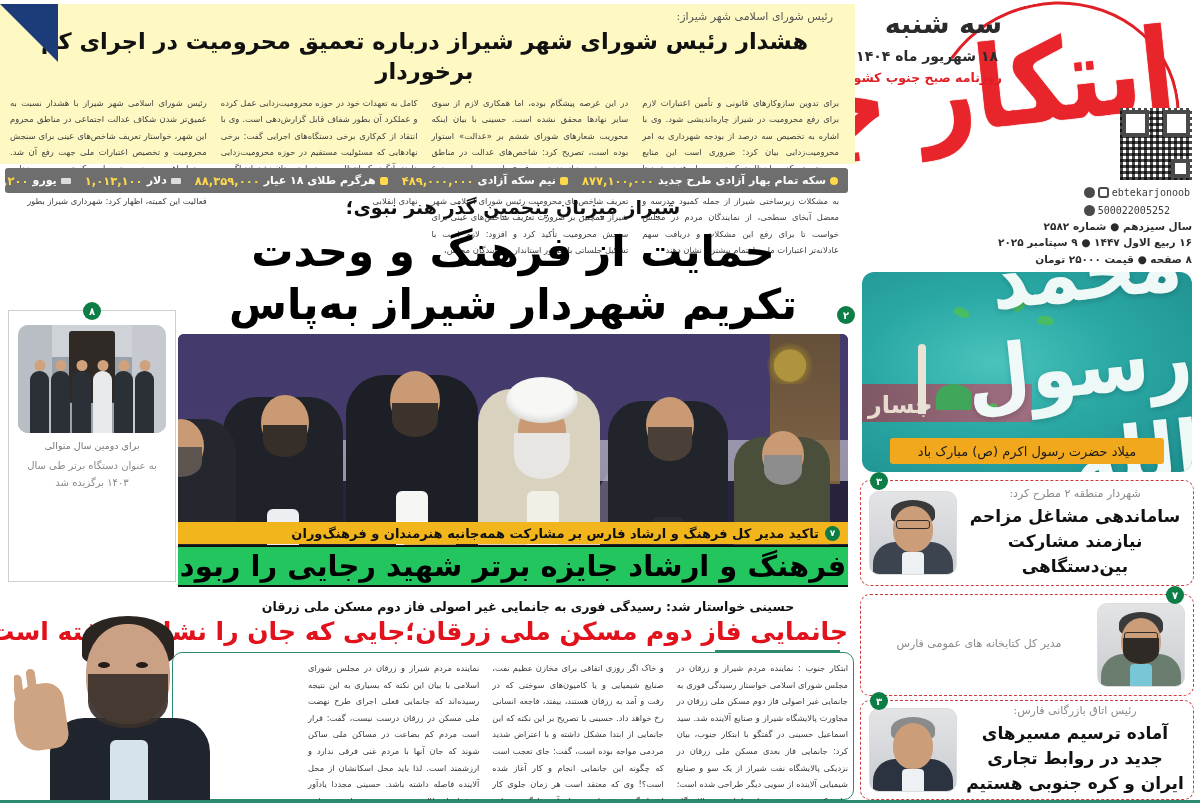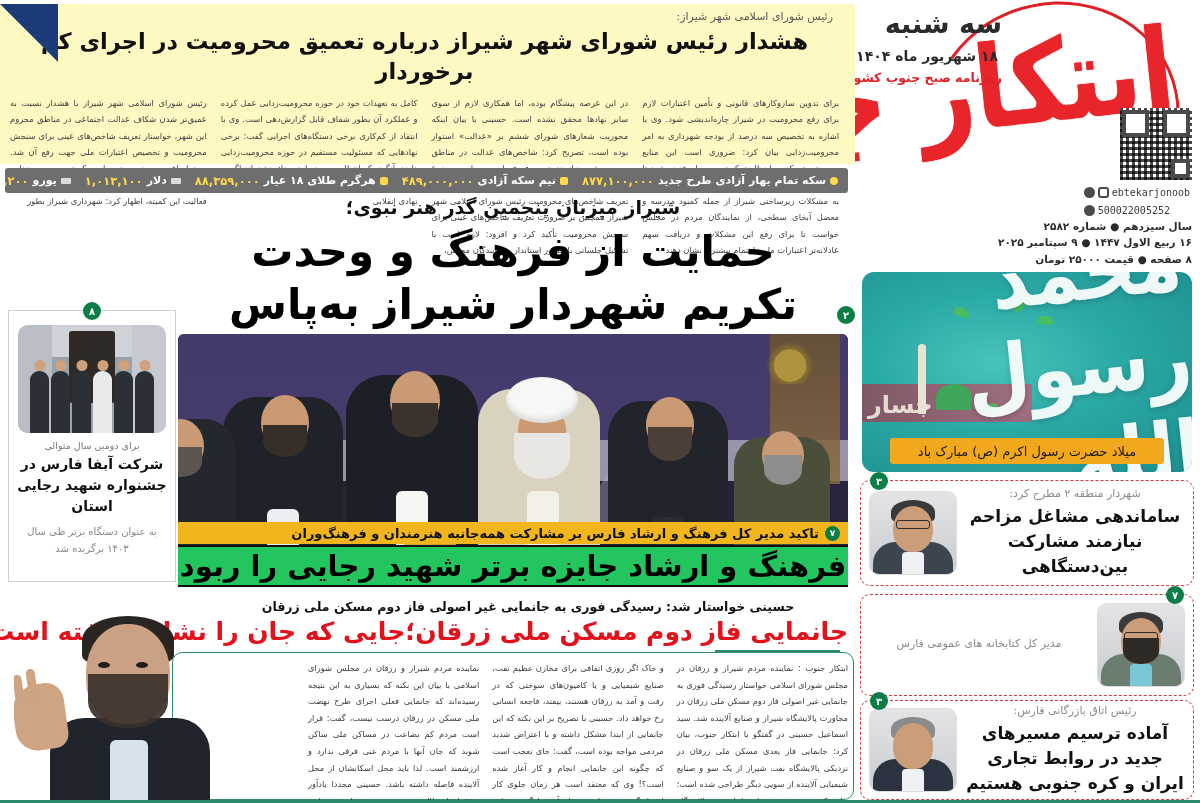--- a/index.html
+++ b/index.html
@@ -631,21 +631,20 @@
       <div class="grp">
         <div class="m" style="left:12px;"></div>
         <div class="m" style="left:33px;"></div>
         <div class="m" style="left:54px;"></div>
         <div class="m" style="left:75px;background:#e9eaec;"></div>
         <div class="m" style="left:96px;"></div>
         <div class="m" style="left:117px;"></div>
       </div>
     </div>
     <div class="side-kicker">برای دومین سال متوالی</div>
-    <div class="side-head">شرکت آبفا فارس در جشنواره شهید رجایی استان</div>
     <div class="side-sub">به عنوان دستگاه برتر طی سال ۱۴۰۳ برگزیده شد</div>
   </div>
 
   <div class="promo">
     <div class="promo-ribbon"></div>
     <div class="promo-ribbon-txt">جسار</div>
     <div class="promo-minaret"></div>
     <div class="promo-dome"></div>
     <div class="promo-leaf" style="left:92px;top:36px;"></div>
     <div class="promo-leaf" style="left:150px;top:28px;transform:rotate(-40deg);"></div>

